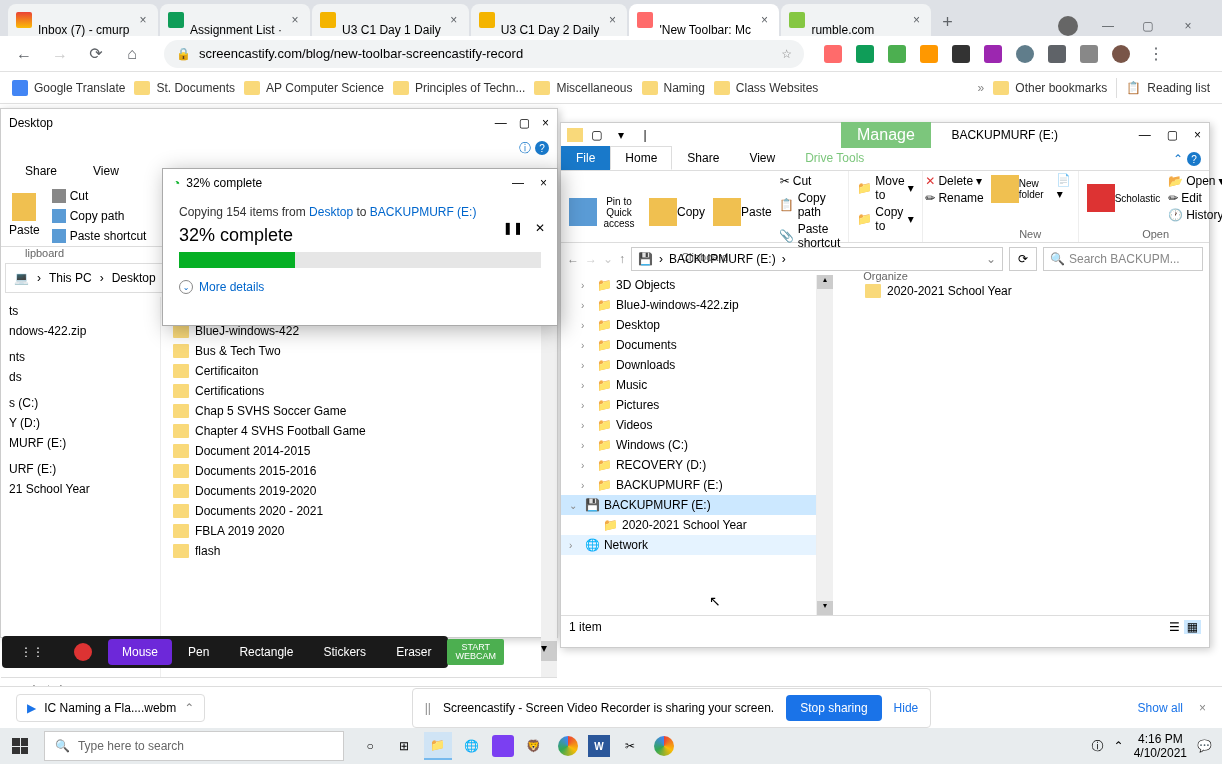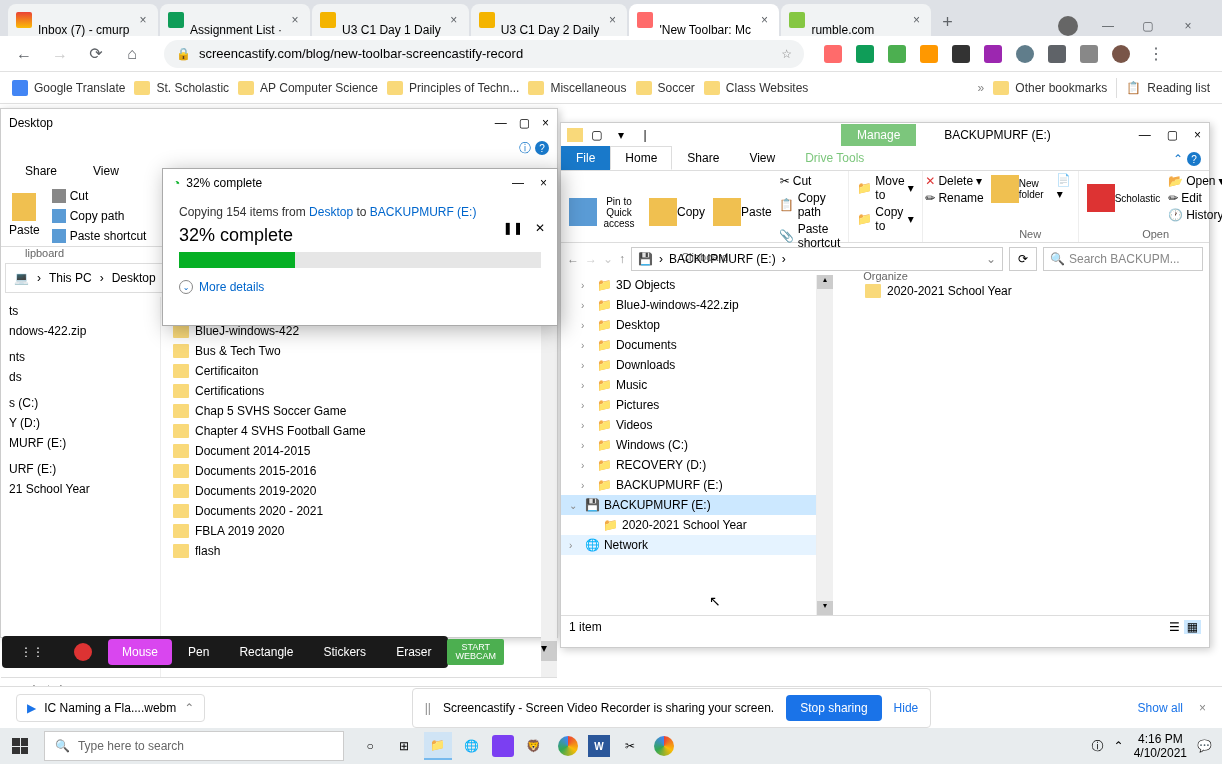--- a/index.html
+++ b/index.html
@@ -53,21 +53,21 @@
 .progress{height:16px;background:#e6e6e6;position:relative;margin:6px 0;}
 .progress-fill{height:100%;background:#06b025;width:32%;}
 .dlg-controls{position:absolute;right:12px;top:52px;display:flex;gap:12px;font-size:14px;}
 .more-details{display:flex;align-items:center;gap:6px;font-size:12px;color:#0066cc;margin-top:12px;}
 
 
 .explorer-right{position:absolute;top:122px;left:560px;width:650px;height:526px;background:#fff;border:1px solid #ccc;box-shadow:2px 2px 8px rgba(0,0,0,0.2);}
 .ex2-titlebar{height:24px;display:flex;align-items:center;}
 .qat{display:flex;gap:4px;padding:0 6px;align-items:center;}
 .qat-item{width:20px;height:20px;display:flex;align-items:center;justify-content:center;}
-.manage-tab{background:#7cc67c;color:#fff;padding:4px 16px;font-size:12px;}
+.manage-tab{background:#7cc67c;color:#fff;padding:4px 16px;font-size:16px;}
 .ex2-title{flex:1;text-align:center;font-size:12px;}
 .ex2-wc{display:flex;gap:16px;padding-right:8px;}
 .ex2-tabs{height:24px;display:flex;align-items:flex-end;border-bottom:1px solid #ddd;}
 .ex2-tab{padding:4px 14px;font-size:12px;border:1px solid transparent;}
 .ex2-tab.file{background:#1979ca;color:#fff;}
 .ex2-tab.active{border:1px solid #ddd;border-bottom:1px solid #fff;background:#fff;}
 .ex2-tab.drive{color:#7cc67c;}
 .ex2-ribbon{height:72px;border-bottom:1px solid #ddd;display:flex;}
 .rib-group{border-right:1px solid #eee;padding:2px 6px;display:flex;flex-direction:column;justify-content:space-between;}
 .rib-group-label{text-align:center;font-size:11px;color:#666;}
@@ -85,21 +85,21 @@
 .tree-item{display:flex;align-items:center;gap:4px;padding:3px 8px;font-size:12px;}
 .tree-item.selected{background:#cce8ff;}
 .tree-item.hover2{background:#e5f3ff;}
 .tree-chev{width:12px;color:#888;font-size:10px;}
 .ex2-content{flex:1;padding:6px;}
 .ex2-status{height:22px;border-top:1px solid #ddd;padding:0 8px;display:flex;align-items:center;justify-content:space-between;font-size:11px;}
 
 
 .sc-toolbar{position:absolute;top:636px;left:2px;width:446px;height:32px;background:#1a1a1a;border-radius:4px;display:flex;align-items:center;color:#fff;font-size:12px;gap:2px;padding:0 4px;}
 .sc-item{padding:6px 14px;display:flex;align-items:center;gap:4px;}
-.sc-item.active{background:#d946ef;border-radius:4px;}
+.sc-item.active{background:#6d28d9;border-radius:4px;}
 .sc-rec{width:18px;height:18px;background:#d33;border-radius:50%;}
 .sc-webcam{background:#4caf50;padding:4px 8px;font-size:9px;text-align:center;border-radius:2px;line-height:1;}
 
 
 .dl-bar{position:absolute;bottom:36px;left:0;right:0;height:42px;background:#fff;border-top:1px solid #ddd;display:flex;align-items:center;padding:0 16px;justify-content:space-between;}
 .dl-item{display:flex;align-items:center;gap:8px;border:1px solid #ddd;padding:6px 10px;border-radius:4px;}
 .share-msg{display:flex;align-items:center;gap:12px;border:1px solid #ddd;padding:6px 12px;border-radius:4px;}
 .stop-btn{background:#1a73e8;color:#fff;padding:6px 14px;border-radius:4px;}
 .hide-btn{color:#1a73e8;}
 .showall{color:#1a73e8;}
@@ -186,37 +186,37 @@
       <div class="nav-btn">⋮</div>
     </div>
   </div>
   <div class="bookmark-bar">
     <div class="bm-item">
         <div style="width:16px;height:16px;background:#4285f4;border-radius:2px"></div>
         <span>Google Translate</span>
       </div>
     <div class="bm-item">
         <div class="bm-folder"></div>
-        <span>St. Scholastic</span>
+        <span>St. Documents</span>
       </div>
     <div class="bm-item">
         <div class="bm-folder"></div>
         <span>AP Computer Science</span>
       </div>
     <div class="bm-item">
         <div class="bm-folder"></div>
         <span>Principles of Techn...</span>
       </div>
     <div class="bm-item">
         <div class="bm-folder"></div>
         <span>Miscellaneous</span>
       </div>
     <div class="bm-item">
         <div class="bm-folder"></div>
-        <span>Soccer</span>
+        <span>Naming</span>
       </div>
     <div class="bm-item">
         <div class="bm-folder"></div>
         <span>Class Websites</span>
       </div>
     <span style="margin-left:auto;color:#888">»</span>
     <div class="bm-item">
         <div class="bm-folder"></div>
         <span>Other bookmarks</span>
       </div>

